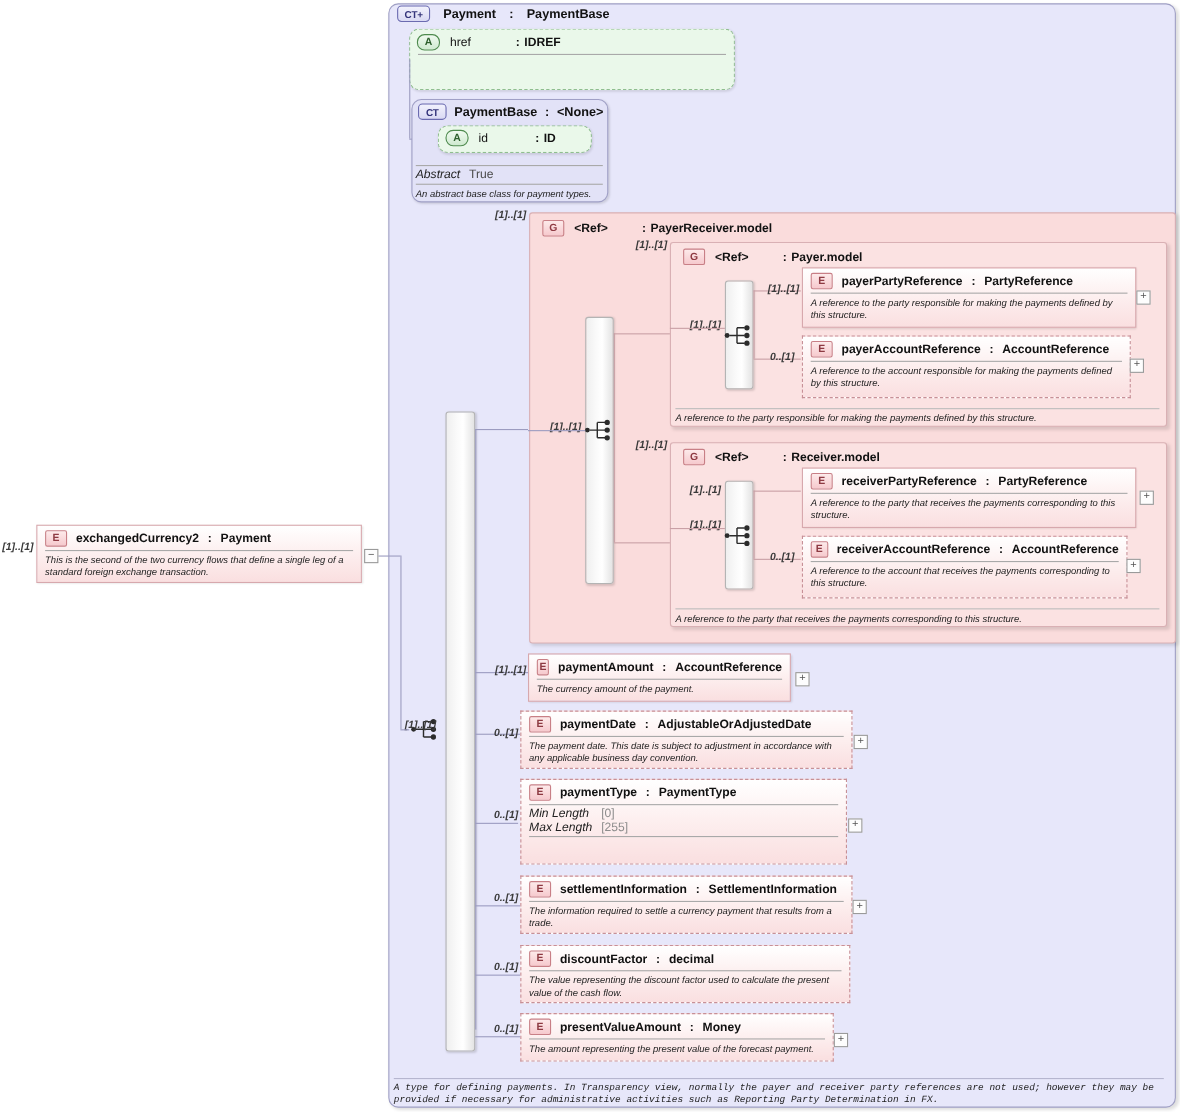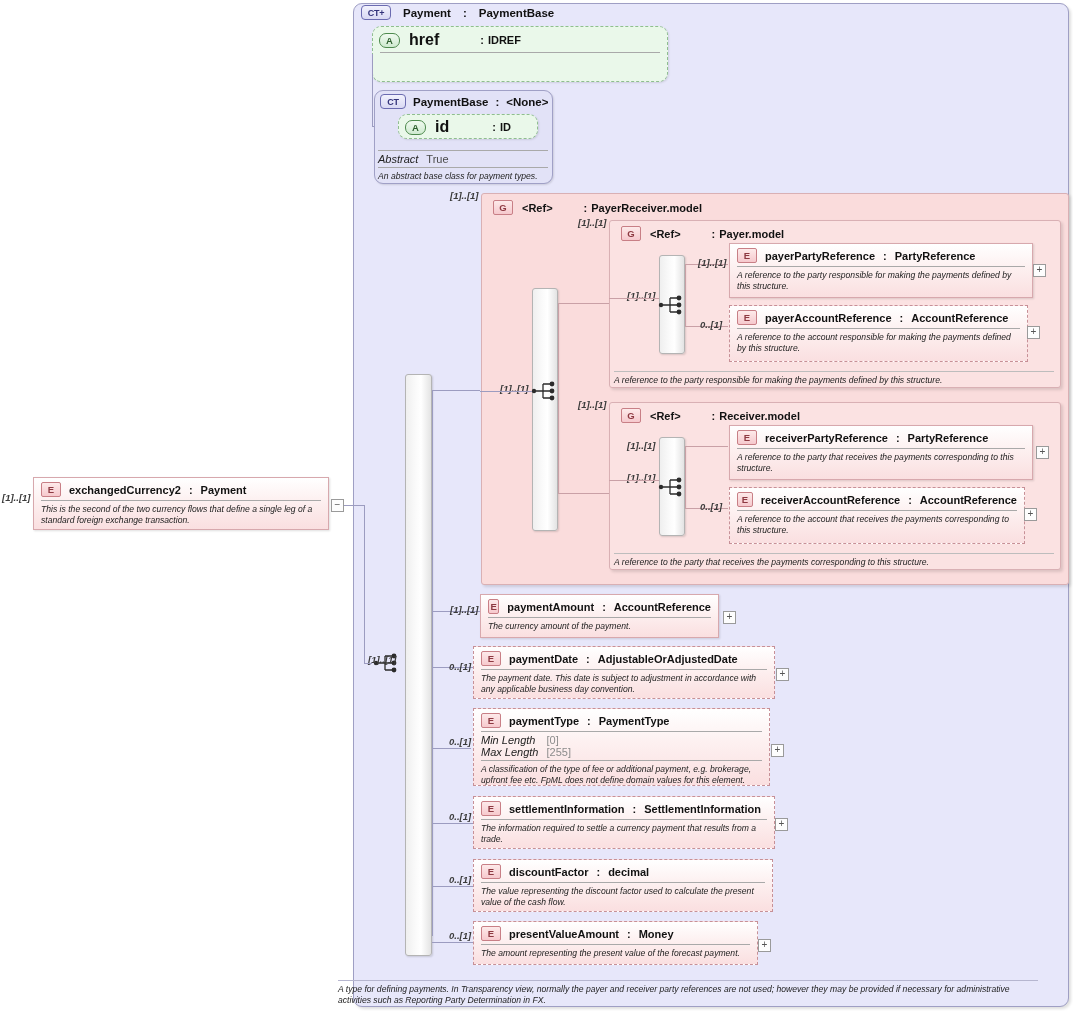--- a/index.html
+++ b/index.html
@@ -64,21 +64,21 @@
   }
   .ct-title{font-size:11.5px;font-weight:bold;color:#111;}
 
   
   .attr-box{
     position:absolute;background:#eaf8ea;border:1px dashed #8fbe8f;
     border-radius:9px 9px 9px 9px;box-sizing:border-box;
     box-shadow:1px 1px 2px rgba(0,0,0,.10);
   }
   .attr-head{display:flex;align-items:center;gap:9px;padding:4px 6px 3px 6px;}
-  .attr-name{font-size:16px;font-weight:bold;color:#111;}
+  .attr-name{font-size:11px;font-weight:normal;color:#111;}
   .attr-type{font-size:11px;font-weight:bold;color:#111;}
   .rule{height:0;border-top:1px solid #a9a9a9;margin:0 7px;}
   .desc{
     font-size:8.6px;font-style:italic;color:#222;line-height:1.28;
     padding:3px 7px 4px 7px;
   }
 
   
   .ct-inner{
     position:absolute;background:#e2e2f7;border:1px solid #a0a0c6;
@@ -393,21 +393,20 @@
           <td class="facet-v">[0]</td>
         </tr>
         <tr>
           <td class="facet-k">Max Length</td>
           <td class="facet-v">[255]</td>
         </tr>
       </tbody>
         </table>
     </div>
     <div class="rule"></div>
-    <div class="desc">A classification of the type of fee or additional payment, e.g. brokerage, upfront fee etc. FpML does not define domain values for this element.</div>
   </div>
   <div class="plusbox" style="left:771px;top:744px;">+</div>
 
   <span class="card" style="left:449px;top:811px;">0..[1]</span>
   <div class="el-box optional" style="left:473px;top:796px;width:302px;height:53px;">
     <div class="el-head">
       <span class="badge badge-e">E</span>
       <span class="el-name">settlementInformation</span>
       <span class="el-name">:</span>
       <span class="el-name">SettlementInformation</span>
@@ -435,21 +434,21 @@
       <span class="badge badge-e">E</span>
       <span class="el-name">presentValueAmount</span>
       <span class="el-name">:</span>
       <span class="el-name">Money</span>
     </div>
     <div class="rule"></div>
     <div class="desc">The amount representing the present value of the forecast payment.</div>
   </div>
   <div class="plusbox" style="left:758px;top:939px;">+</div>
 
-  <div class="ct-foot" style="left:338px;top:980px;width:700px;">A type for defining payments. In Transparency view, normally the payer and receiver party references are not used; however they may be provided if necessary for administrative activities such as Reporting Party Determination in FX.</div>
+  <div class="ct-foot" style="left:358px;top:980px;width:700px;font-family:Liberation Mono, monospace;">A type for defining payments. In Transparency view, normally the payer and receiver party references are not used; however they may be provided if necessary for administrative activities such as Reporting Party Determination in FX.</div>
 
   <span class="card" style="left:2px;top:492px;">[1]..[1]</span>
   <div class="el-box" style="left:33px;top:477px;width:296px;height:53px;">
     <div class="el-head">
       <span class="badge badge-e">E</span>
       <span class="el-name">exchangedCurrency2</span>
       <span class="el-name">:</span>
       <span class="el-name">Payment</span>
     </div>
     <div class="rule"></div>

